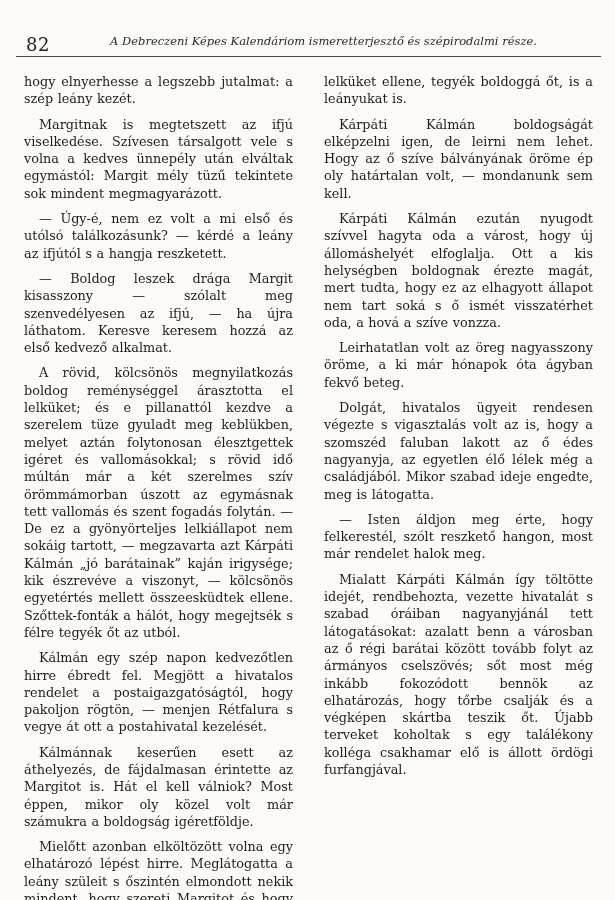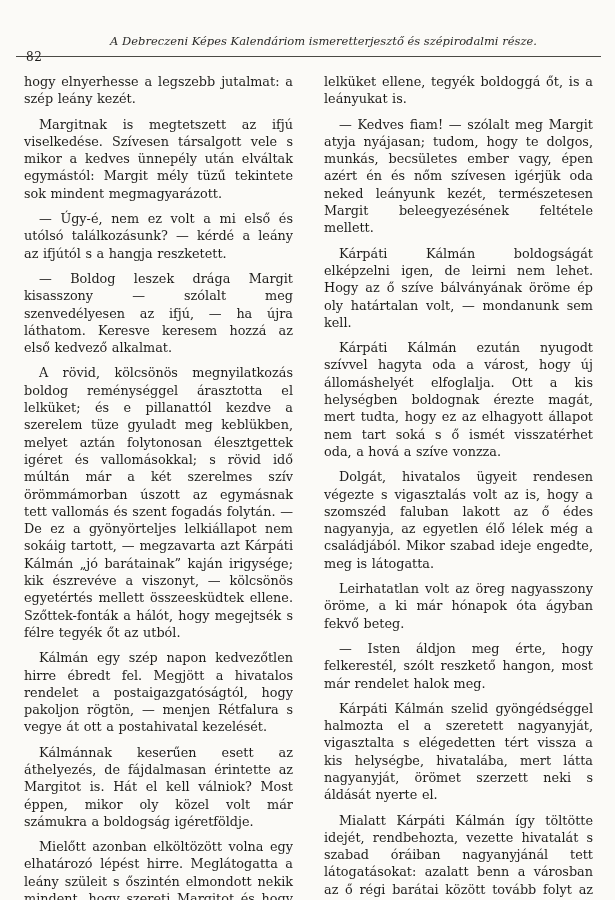--- a/index.html
+++ b/index.html
@@ -19,22 +19,22 @@
     color: #1e1d1b;
     overflow: hidden;
   }
   .header {
     position: relative;
     height: 18px;
   }
   .pagenum {
     position: absolute;
     left: 10px;
-    top: 16px;
-    font-size: 12px;
+    top: 0;
+    font-size: 18px;
     letter-spacing: 0.5px;
   }
   .running-title {
     display: block;
     text-align: center;
     font-style: italic;
     font-size: 11.5px;
     color: #2a2927;
     padding-left: 30px;
     white-space: nowrap;
@@ -71,35 +71,33 @@
   <div class="header">
     <span class="pagenum">82</span>
     <span class="running-title">A Debreczeni Képes Kalendáriom ismeretterjesztő és szépirodalmi része.</span>
   </div>
   <div class="rule"></div>
 
   <div class="columns">
 
     <div class="col">
       <p class="noindent">hogy elnyerhesse a legszebb jutalmat: a szép leány kezét.</p>
-      <p>Margitnak is megtetszett az ifjú viselkedése. Szívesen társalgott vele s mikor a kedves ünnepély után elváltak egymástól: Margit mély tüzű tekintete sok mindent megmagyarázott.</p>
+      <p>Margitnak is megtetszett az ifjú viselkedése. Szívesen társalgott vele s volna a kedves ünnepély után elváltak egymástól: Margit mély tüzű tekintete sok mindent megmagyarázott.</p>
       <p>— Úgy-é, nem ez volt a mi első és utólsó találkozásunk? — kérdé a leány az ifjútól s a hangja reszketett.</p>
       <p>— Boldog leszek drága Margit kisasszony — szólalt meg szenvedélyesen az ifjú, — ha újra láthatom. Keresve keresem hozzá az első kedvező alkalmat.</p>
       <p>A rövid, kölcsönös megnyilatkozás boldog reménységgel árasztotta el lelküket; és e pillanattól kezdve a szerelem tüze gyuladt meg keblükben, melyet aztán folytonosan élesztgettek igéret és vallomásokkal; s rövid idő múltán már a két szerelmes szív örömmámorban úszott az egymásnak tett vallomás és szent fogadás folytán. — De ez a gyönyörteljes lelkiállapot nem sokáig tartott, — megzavarta azt Kárpáti Kálmán „jó barátainak” kaján irigysége; kik észrevéve a viszonyt, — kölcsönös egyetértés mellett összeesküdtek ellene. Szőttek-fonták a hálót, hogy megejtsék s félre tegyék őt az utból.</p>
       <p>Kálmán egy szép napon kedvezőtlen hirre ébredt fel. Megjött a hivatalos rendelet a postaigazgatóságtól, hogy pakoljon rögtön, — menjen Rétfalura s vegye át ott a postahivatal kezelését.</p>
       <p>Kálmánnak keserűen esett az áthelyezés, de fájdalmasan érintette az Margitot is. Hát el kell válniok? Most éppen, mikor oly közel volt már számukra a boldogság igéretföldje.</p>
       <p>Mielőtt azonban elköltözött volna egy elhatározó lépést hirre. Meglátogatta a leány szüleit s őszintén elmondott nekik mindent, hogy szereti Margitot és hogy Margit is szereti őt s ha nincs</p>
     </div>
 
     <div class="col">
       <p class="noindent">lelküket ellene, tegyék boldoggá őt, is a leányukat is.</p>
-      <p>— Kedves fiam! — szólalt meg Margit atyja nyájasan; tudom, hogy te dolgos, munkás, becsületes ember vagy, épen azért én és nőm szívesen igérjük oda neked leányunk kezét, természetesen Margit beleegyezésének feltétele mellett.</p>
       <p>Kárpáti Kálmán boldogságát elképzelni igen, de leirni nem lehet. Hogy az ő szíve bálványának öröme ép oly határtalan volt, — mondanunk sem kell.</p>
       <p>Kárpáti Kálmán ezután nyugodt szívvel hagyta oda a várost, hogy új állomáshelyét elfoglalja. Ott a kis helységben boldognak érezte magát, mert tudta, hogy ez az elhagyott állapot nem tart soká s ő ismét visszatérhet oda, a hová a szíve vonzza.</p>
+      <p>Leirhatatlan volt az öreg nagyasszony öröme, a ki már hónapok óta ágyban fekvő beteg.</p>
       <p>Dolgát, hivatalos ügyeit rendesen végezte s vigasztalás volt az is, hogy a szomszéd faluban lakott az ő édes nagyanyja, az egyetlen élő lélek még a családjából. Mikor szabad ideje engedte, meg is látogatta.</p>
-      <p>Leirhatatlan volt az öreg nagyasszony öröme, a ki már hónapok óta ágyban fekvő beteg.</p>
       <p>— Isten áldjon meg érte, hogy felkerestél, szólt reszkető hangon, most már rendelet halok meg.</p>
-      <p>Kárpáti Kálmán szelid gyöngédséggel halmozta el a szeretett nagyanyját, vigasztalta s elégedetten tért vissza a kis helységbe, hivatalába, mert látta nagyanyját, örömet szerzett neki s áldását nyerte el.</p>
       <p>Mialatt Kárpáti Kálmán így töltötte idejét, rendbehozta, vezette hivatalát s szabad óráiban nagyanyjánál tett látogatásokat: azalatt benn a városban az ő régi barátai között tovább folyt az ármányos cselszövés; sőt most még inkább fokozódott bennök az elhatározás, hogy tőrbe csalják és a végképen skártba teszik őt. Újabb terveket koholtak s egy találékony kolléga csakhamar elő is állott ördögi furfangjával.</p>
     </div>
 
   </div>
 </div>
 
 </body></html>

